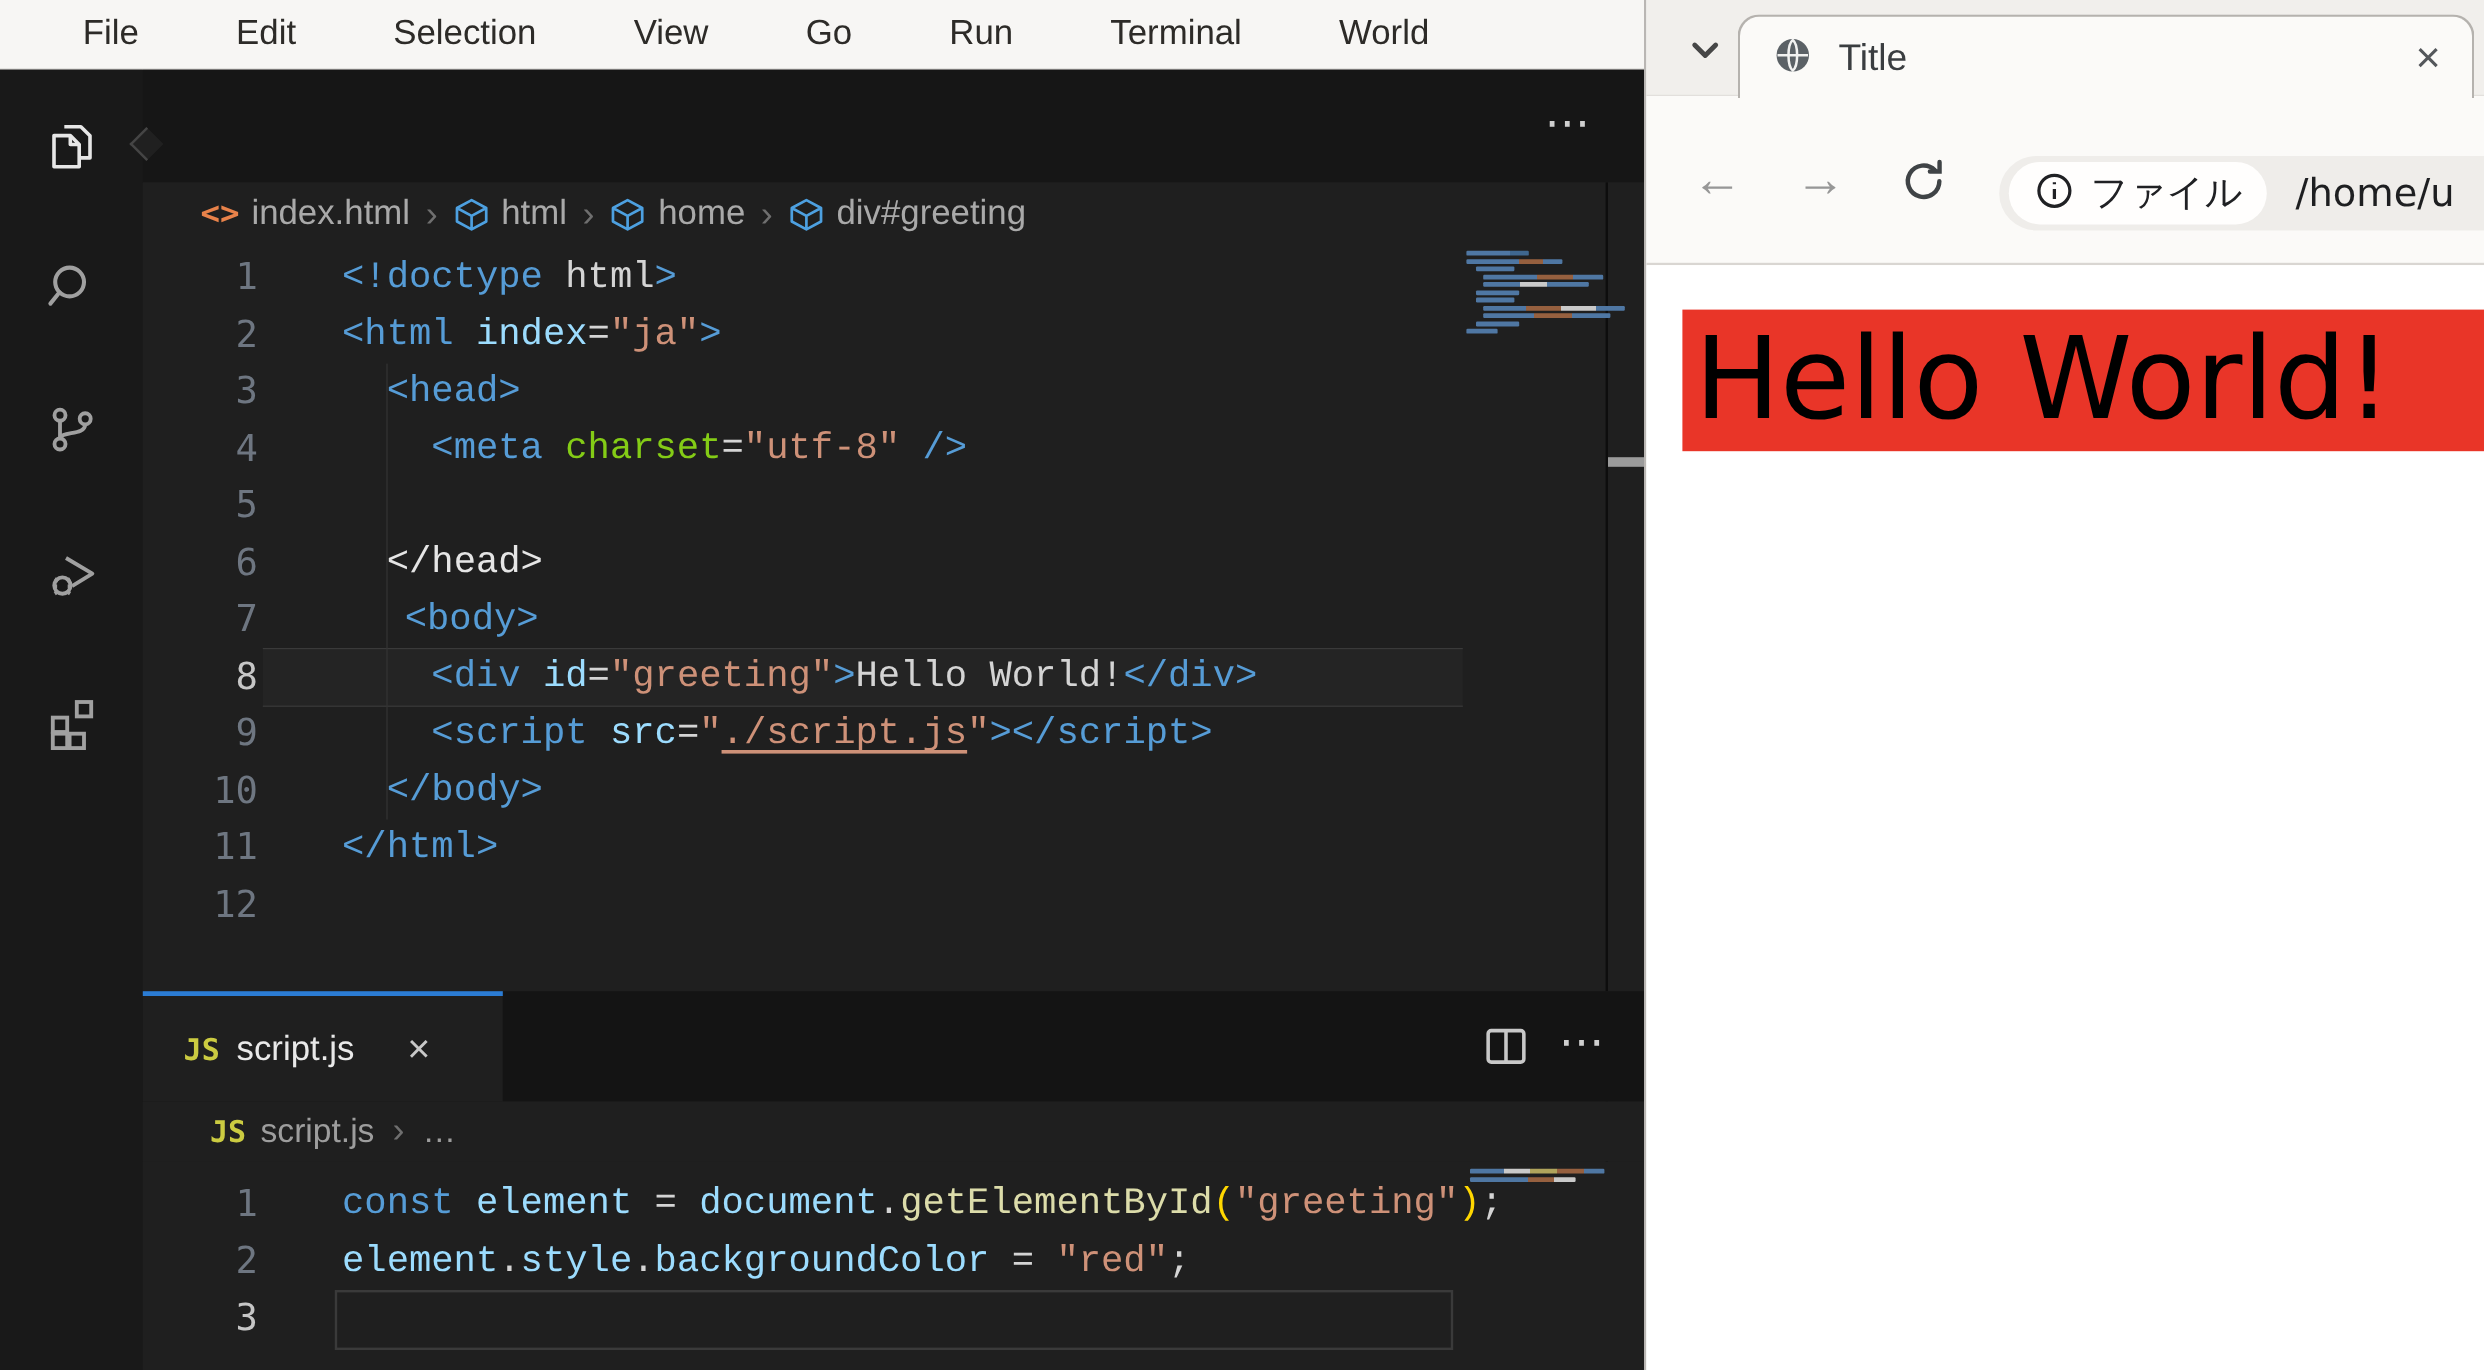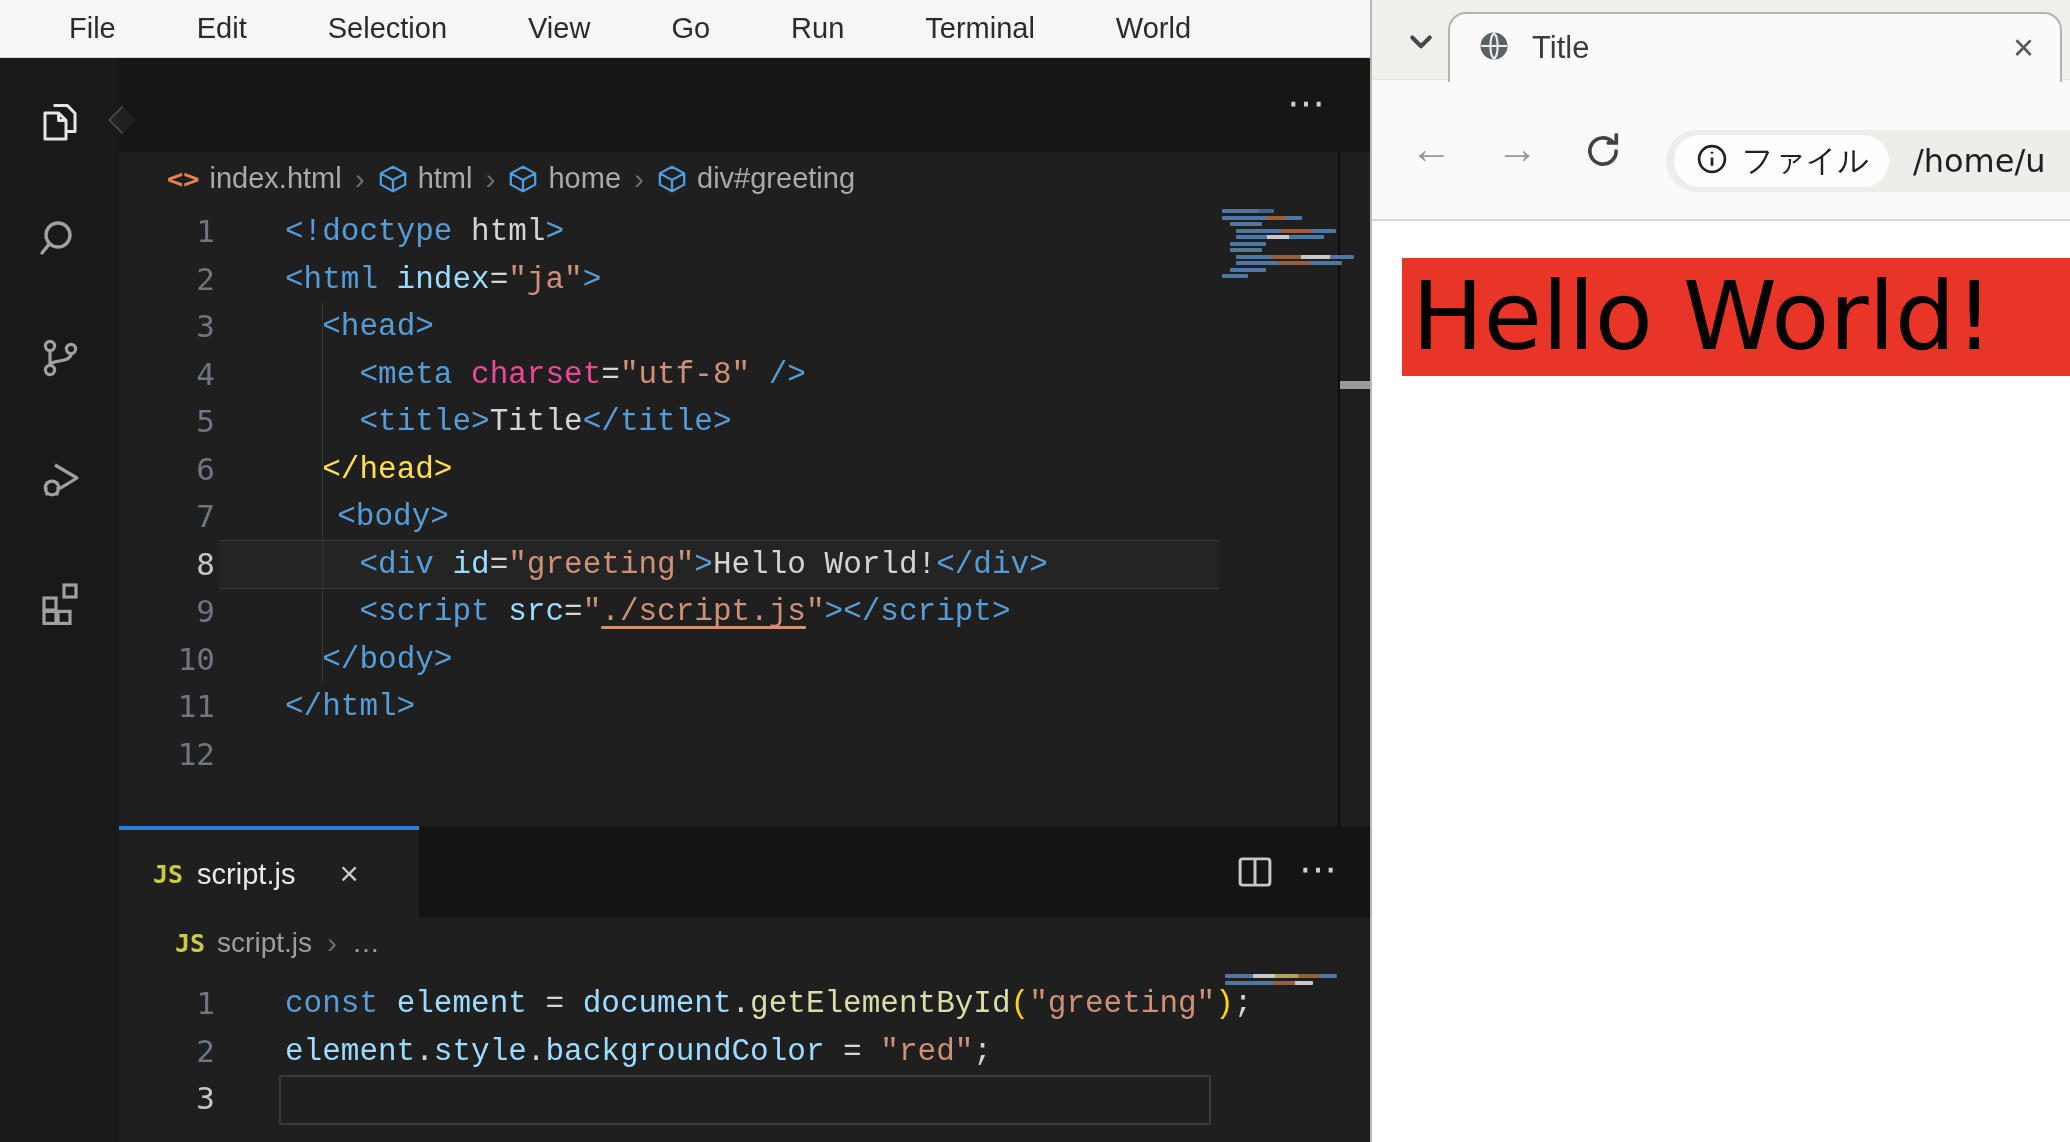--- a/index.html
+++ b/index.html
@@ -201,29 +201,28 @@
       <div class="crow">
         <span class="ln">2</span>
         <span class="ctext"><span style="color: rgb(86, 156, 214);">&lt;html</span><span style="color: rgb(156, 220, 254);"> index</span><span style="color: rgb(212, 212, 212);">=</span><span style="color: rgb(206, 145, 120);">"ja"</span><span style="color: rgb(86, 156, 214);">&gt;</span></span>
       </div>
       <div class="crow">
         <span class="ln">3</span>
         <span class="ctext"><span style="color: rgb(212, 212, 212);">  </span><span style="color: rgb(86, 156, 214);">&lt;head&gt;</span></span>
       </div>
       <div class="crow">
         <span class="ln">4</span>
-        <span class="ctext"><span style="color: rgb(212, 212, 212);">    </span><span style="color: rgb(86, 156, 214);">&lt;meta</span><span style="color: #ec4899;"> charset</span><span style="color: rgb(212, 212, 212);">=</span><span style="color: rgb(206, 145, 120);">"utf-8"</span><span style="color: rgb(86, 156, 214);"> /&gt;</span></span>
+        <span class="ctext"><span style="color: rgb(212, 212, 212);">    </span><span style="color: rgb(86, 156, 214);">&lt;meta</span><span style="color: #84cc16;"> charset</span><span style="color: rgb(212, 212, 212);">=</span><span style="color: rgb(206, 145, 120);">"utf-8"</span><span style="color: rgb(86, 156, 214);"> /&gt;</span></span>
       </div>
       <div class="crow">
         <span class="ln">5</span>
-        <span class="ctext"><span style="color: rgb(212, 212, 212);">    </span><span style="color: rgb(86, 156, 214);">&lt;title&gt;</span><span style="color: rgb(212, 212, 212);">Title</span><span style="color: rgb(86, 156, 214);">&lt;/title&gt;</span></span>
       </div>
       <div class="crow">
         <span class="ln">6</span>
-        <span class="ctext"><span style="color: rgb(212, 212, 212);">  </span><span style="color: #fde047;">&lt;/head&gt;</span></span>
+        <span class="ctext"><span style="color: rgb(212, 212, 212);">  </span><span style="color: #e5e5e5;">&lt;/head&gt;</span></span>
       </div>
       <div class="crow">
         <span class="ln">7</span>
         <span class="ctext"><span style="color: rgb(212, 212, 212);">  </span><span style="color: rgb(86, 156, 214); padding-left: 15px;">&lt;body&gt;</span></span>
       </div>
       <div class="crow">
         <span class="ln act">8</span>
         <span class="ctext"><span style="color: rgb(212, 212, 212);">    </span><span style="color: rgb(86, 156, 214);">&lt;div</span><span style="color: rgb(156, 220, 254);"> id</span><span style="color: rgb(212, 212, 212);">=</span><span style="color: rgb(206, 145, 120);">"greeting"</span><span style="color: rgb(86, 156, 214);">&gt;</span><span style="color: rgb(212, 212, 212);">Hello World!</span><span style="color: rgb(86, 156, 214);">&lt;/div&gt;</span></span>
       </div>
       <div class="crow">

